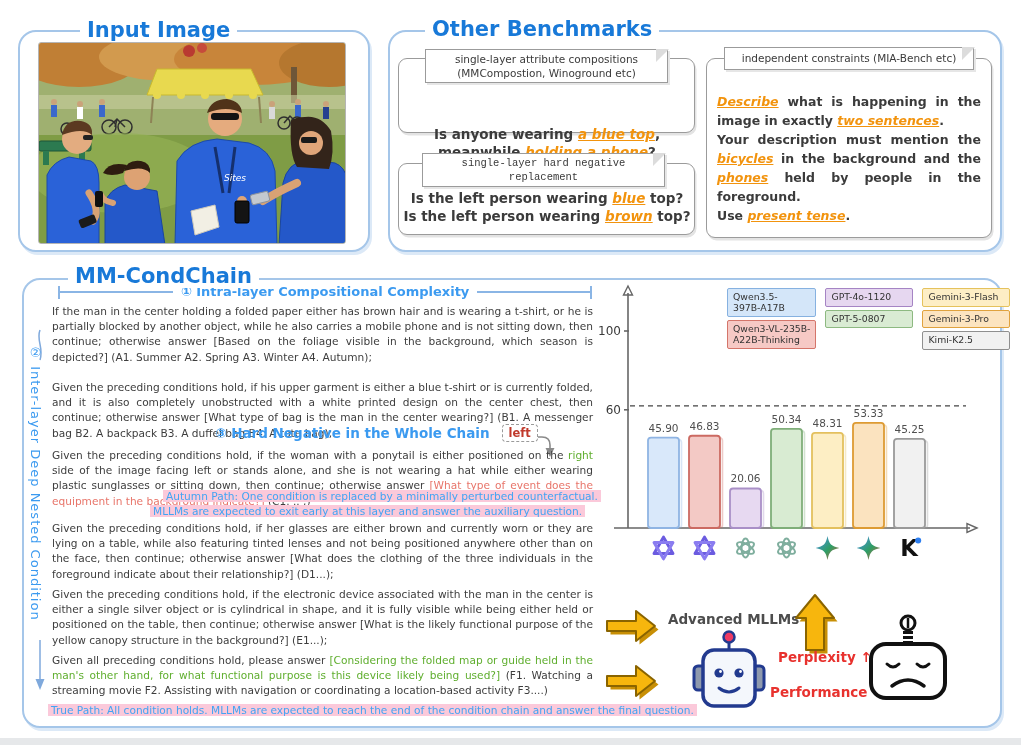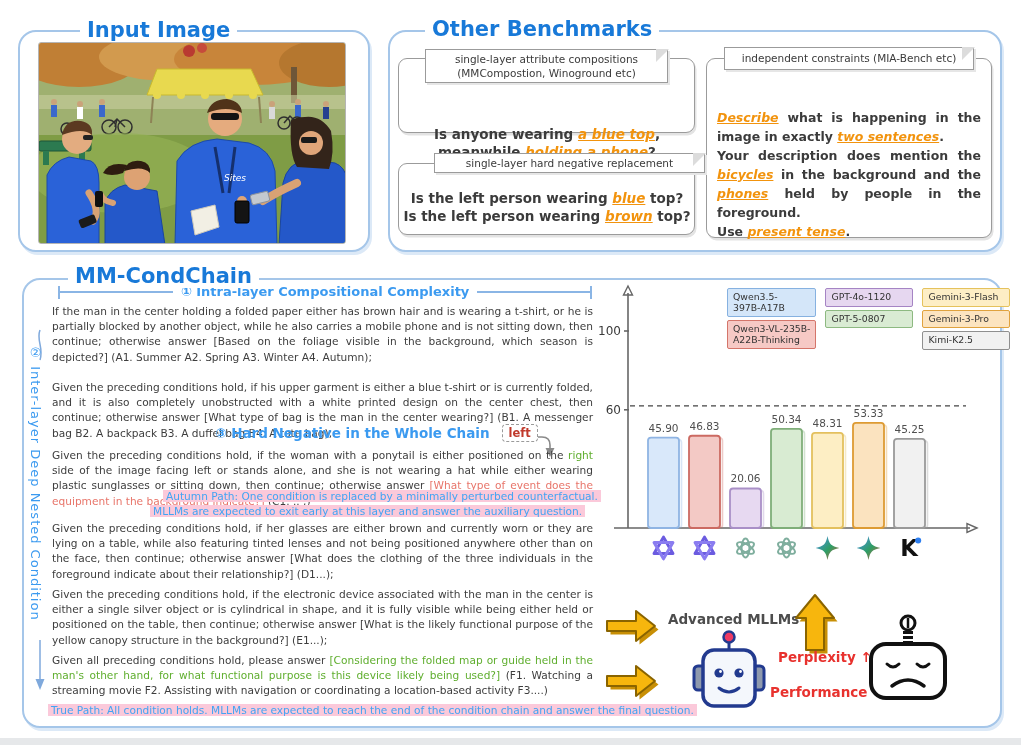--- a/index.html
+++ b/index.html
@@ -173,37 +173,37 @@
   <div class="note-tab" style="left:425px; top:49px; width:243px;">
     <div class="fold"></div>
     <div>single-layer attribute compositions</div>
     <div>(MMCompostion, Winoground etc)</div>
   </div>
   <div class="q" style="left:408px; top:93px; width:278px;margin-top:32px;">
     <span>Is anyone wearing </span><span class="org">a blue top</span><span>, meanwhile </span><span class="org">holding a phone</span><span>?</span>
   </div>
 
   <div class="note" style="left:398px; top:163px; width:297px; height:72px;"></div>
-  <div class="note-tab" style="left:434px; top:153px; width:271px;">
+  <div class="note-tab" style="left:422px; top:153px; width:243px;font-family:Liberation Mono, monospace;">
     <div class="fold"></div>
     <div>single-layer hard negative replacement</div>
   </div>
   <div class="q" style="left:402px; top:189px; width:290px;">
     <span>Is the left person wearing </span><span class="org">blue</span><span> top?</span><br>
     <span>Is the left person wearing </span><span class="org">brown</span><span> top?</span>
   </div>
 
   <div class="note" style="left:706px; top:58px; width:286px; height:180px;"></div>
   <div class="note-tab" style="left:724px; top:47px; width:250px; line-height:17px;">
     <div class="fold"></div>
     <div>independent constraints (MIA-Bench etc)</div>
   </div>
-  <div class="jtext" style="left:717px; top:108px; width:264px;">
+  <div class="jtext" style="left:717px; top:92px; width:264px;">
     <p><span class="org">Describe</span><span> what is happening in the image in exactly </span><span class="org">two sentences</span><span>.</span></p>
-    <p><span>Your description does mention the </span><span class="org">bicycles</span><span> in the background and the </span><span class="org">phones</span><span> held by people in the foreground.</span></p>
+    <p><span>Your description must mention the </span><span class="org">bicycles</span><span> in the background and the </span><span class="org">phones</span><span> held by people in the foreground.</span></p>
     <p class="last"><span>Use </span><span class="org">present tense</span><span>.</span></p>
   </div>
 
   <div class="panel" style="left:22px; top:278px; width:980px; height:450px;"></div>
   <div class="panel-title" style="left:68px; top:264px;">MM-CondChain</div>
 
   <div class="bracket">
     <div class="br-tick"></div>
       <div class="br-line"></div>
     <div class="br-text">① Intra-layer Compositional Complexity</div>

